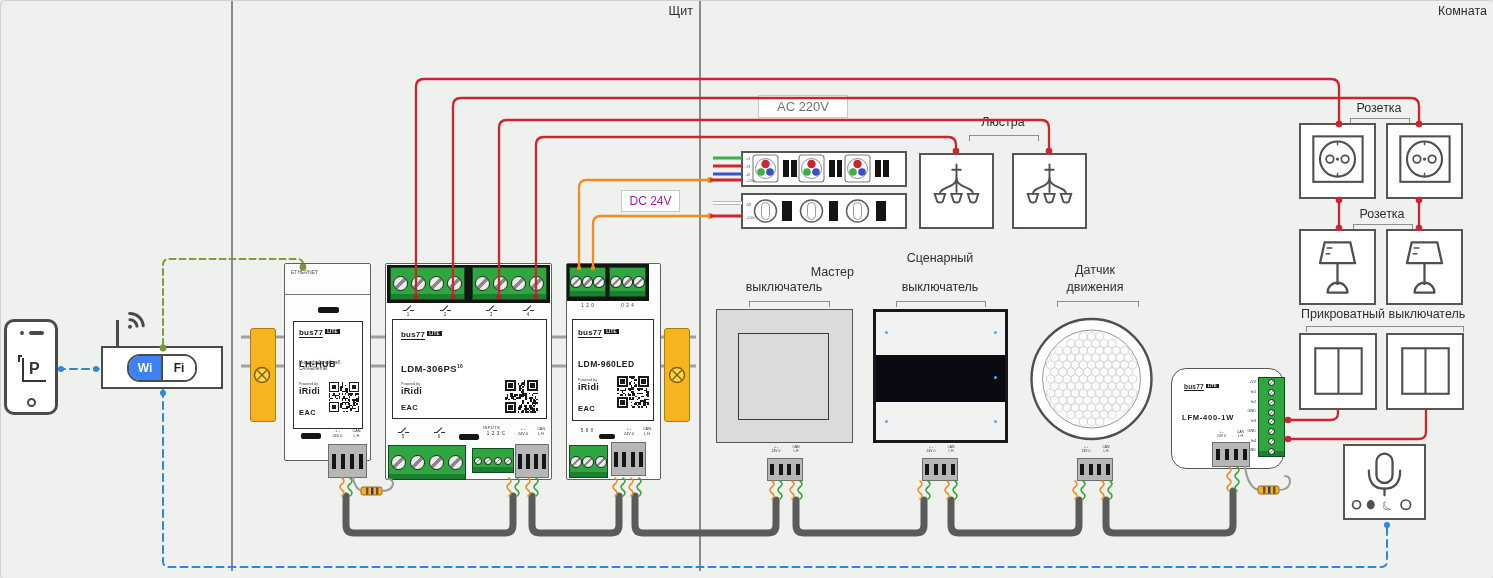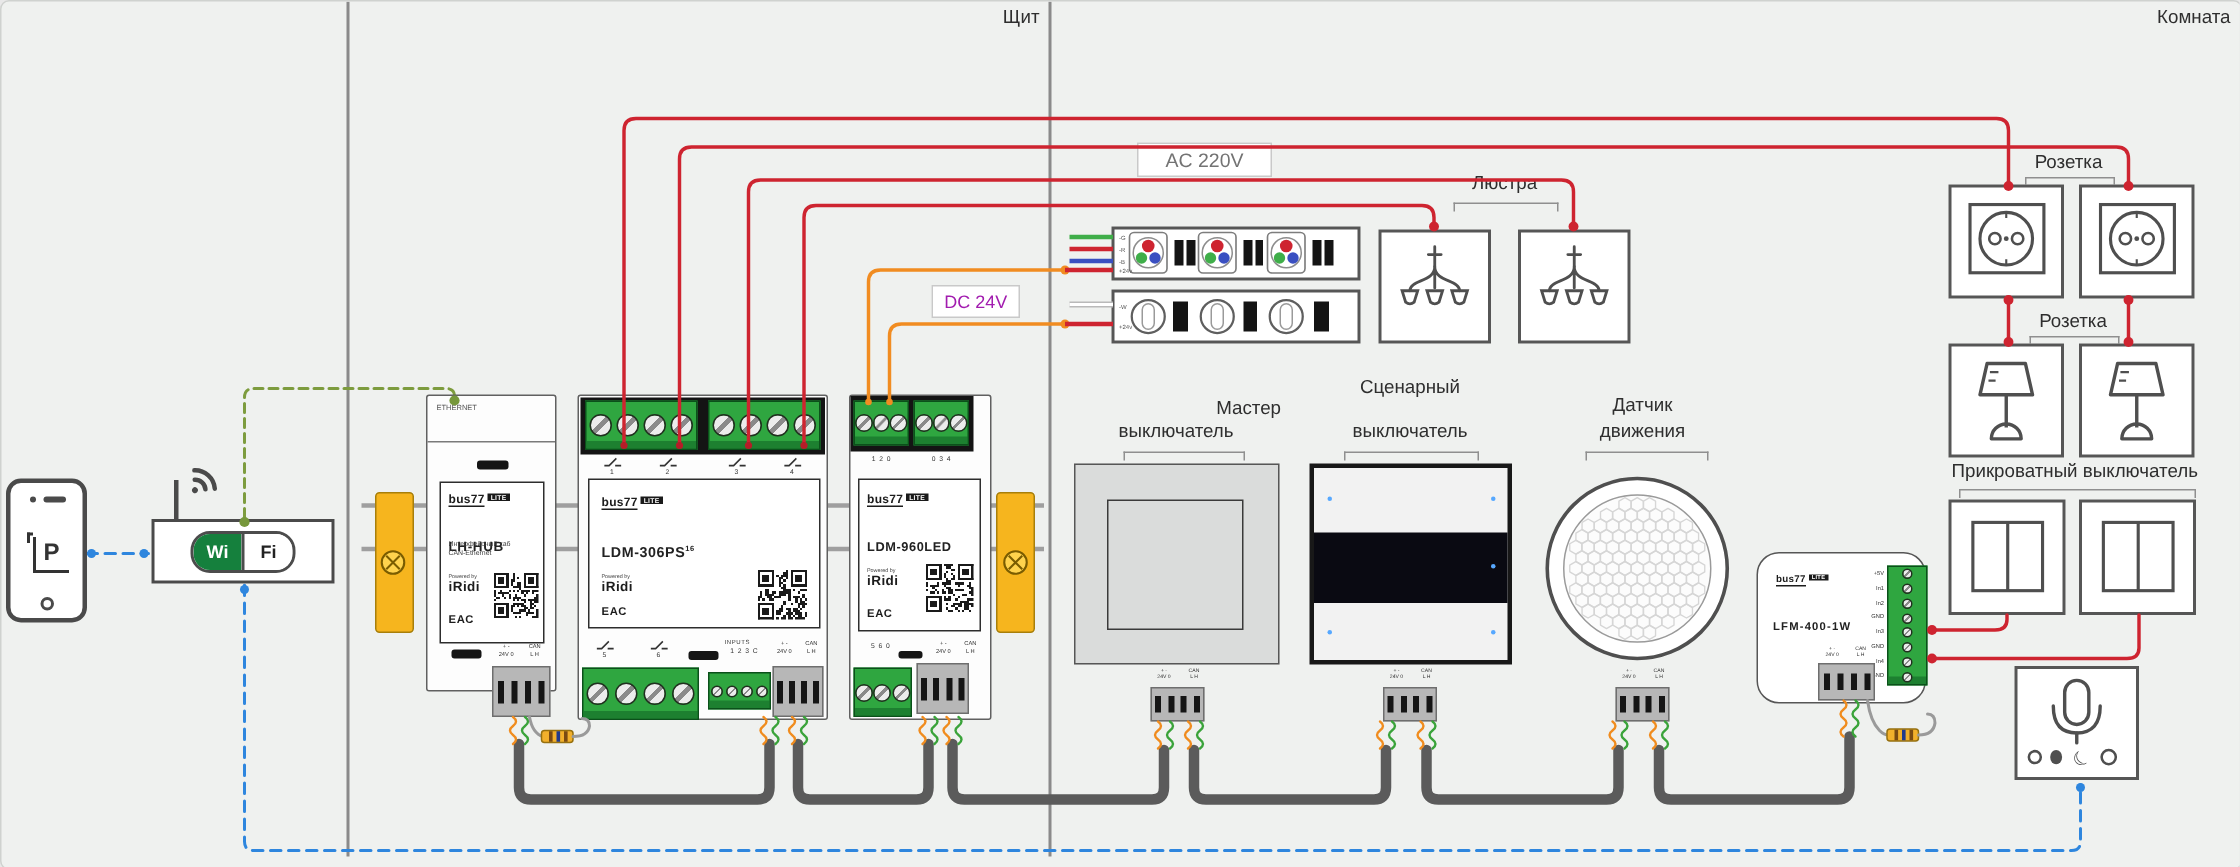--- a/index.html
+++ b/index.html
@@ -28,21 +28,21 @@
   .iridi{font-size:9px;font-weight:bold;color:#1c1c1c;line-height:9px;letter-spacing:0.3px;}
   .eac{font-size:7.5px;font-weight:bold;color:#1c1c1c;letter-spacing:0.5px;}
   .qr{position:absolute;}
   .relay{position:absolute;width:20px;display:flex;flex-direction:column;align-items:center;}
   .relay svg{width:15px;height:8px;} .relay em{font-style:normal;font-size:4.5px;color:#333;line-height:5px;}
   .tinytxt{position:absolute;font-size:4.5px;color:#333;white-space:pre;}
   .clamp{position:absolute;background:#f6b51e;border:1.4px solid #a87f0a;border-radius:3px;}
   .phone{position:absolute;left:3px;top:318px;width:54px;height:96px;border:3px solid #4a4a4a;border-radius:10px;background:#fff;box-sizing:border-box;}
   .router{position:absolute;left:100px;top:345px;width:122px;height:43px;border:2.6px solid #4a4a4a;background:#fff;box-sizing:border-box;display:flex;align-items:center;justify-content:center;}
   .wifi-logo{display:flex;border:2px solid #4c4c4c;border-radius:13px;overflow:hidden;height:24px;width:66px;}
-  .wifi-logo .wi{flex:1;background:#15803d;color:#fff;font-weight:bold;font-size:12px;display:flex;align-items:center;justify-content:center;}
+  .wifi-logo .wi{flex:1;background:#3b82f6;color:#fff;font-weight:bold;font-size:12px;display:flex;align-items:center;justify-content:center;}
   .wifi-logo .fi{flex:1;background:#fff;color:#222;font-weight:bold;font-size:12px;display:flex;align-items:center;justify-content:center;border-left:2px solid #4c4c4c;}
   .acdc{position:absolute;background:#fff;border:1px solid #c9c9c9;text-align:center;}
   .strip{position:absolute;background:#fff;border:2px solid #565656;box-sizing:border-box;}
   .sp{position:absolute;font-size:4px;color:#555;left:3px;line-height:4px;}
   .dot5{position:absolute;width:3px;height:3px;border-radius:50%;background:#57a8ff;}
 </style>
 </head>
 <body>
 
 <div class="canvas">

